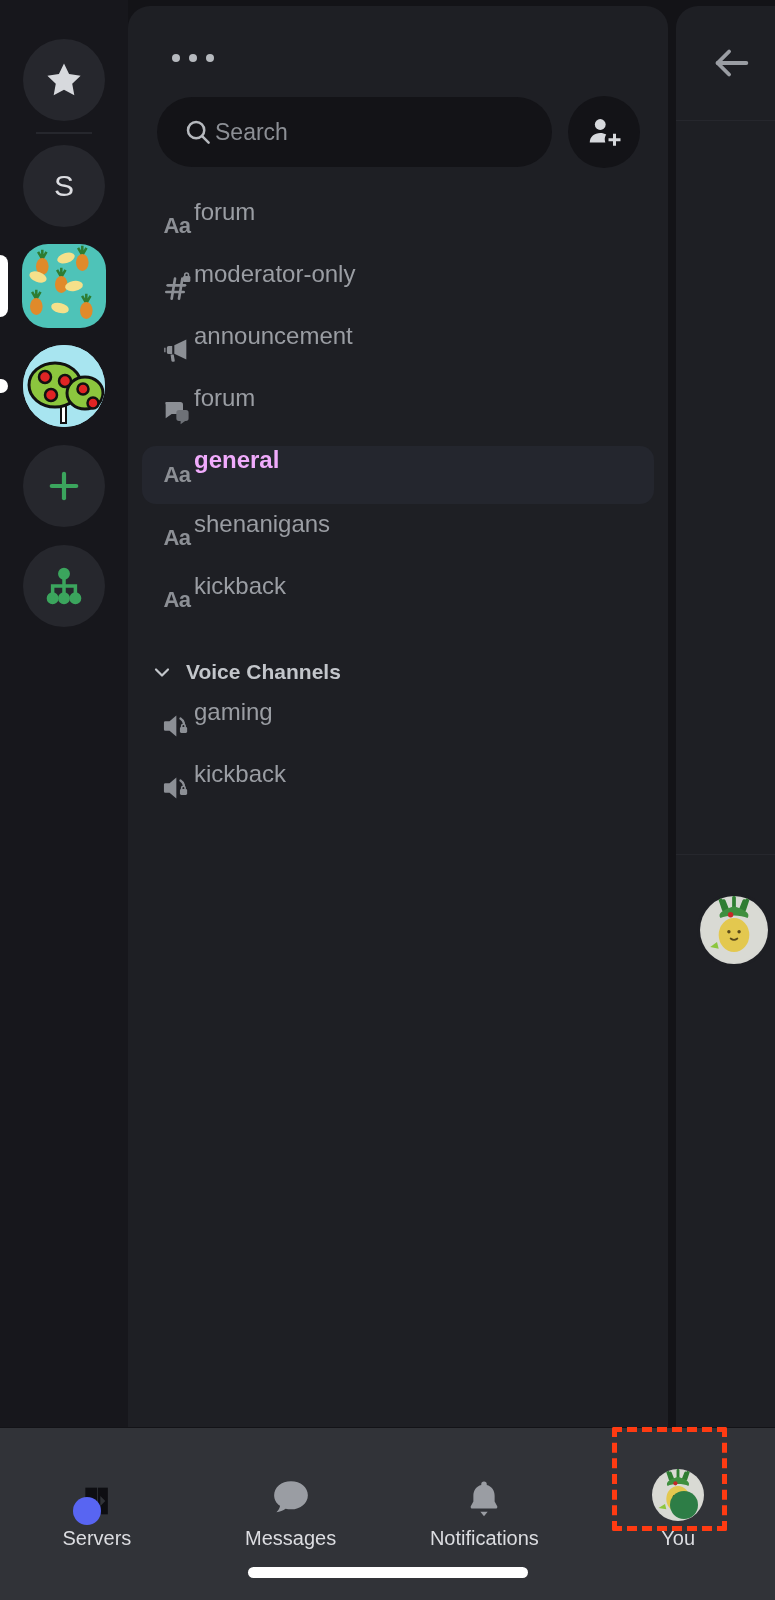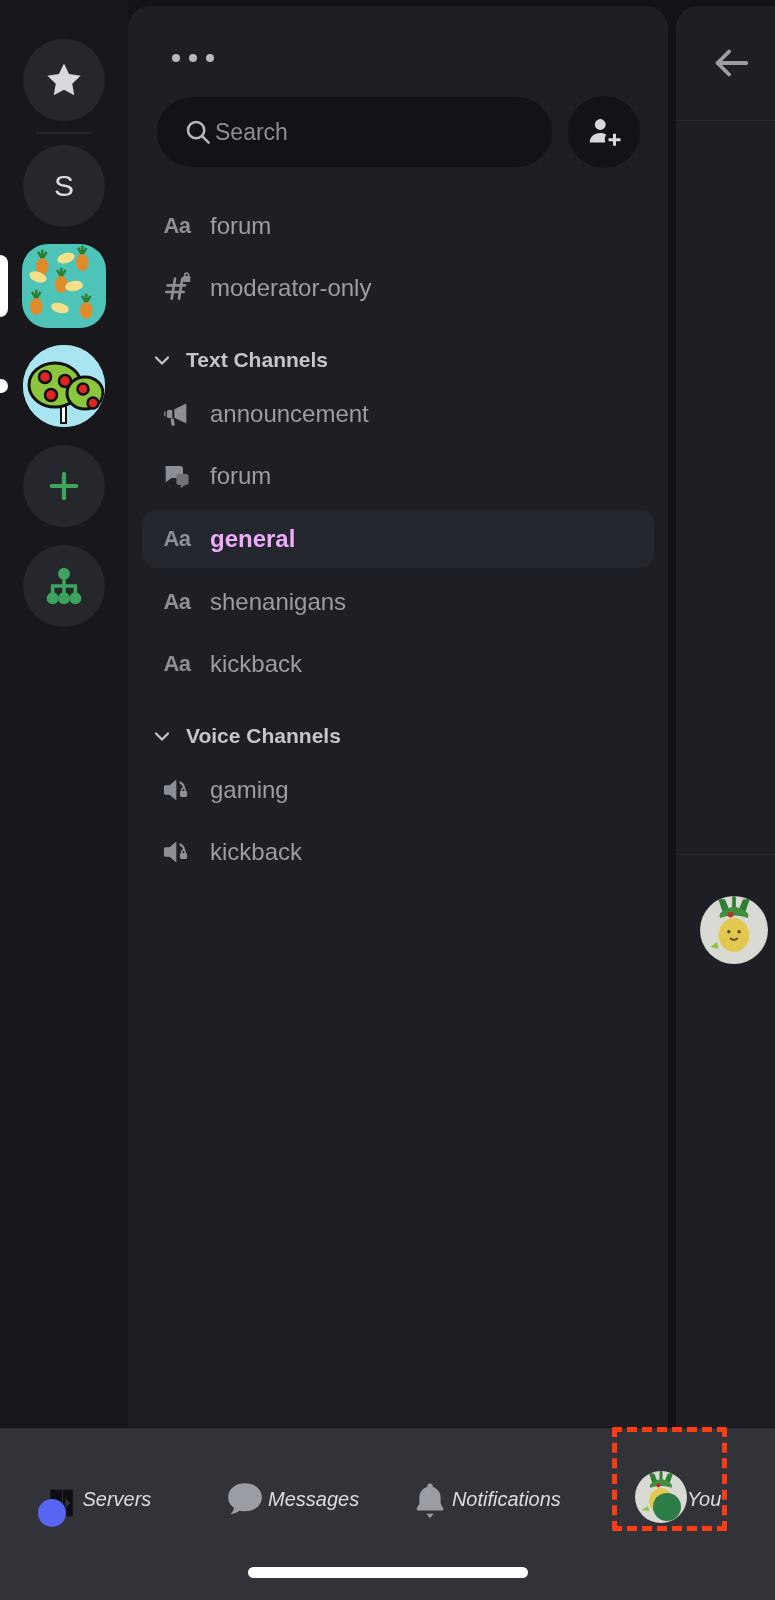--- a/index.html
+++ b/index.html
@@ -59,21 +59,21 @@
     display:flex; align-items:center; padding:0 26px; gap:2px;
   }
   .search-ph { color:#8c8f95; font-size:23px; }
   .invite-btn {
     width:72px; height:72px; border-radius:50%; background:#131317;
     display:flex; align-items:center; justify-content:center;
   }
 
   .chan-list { padding:10px 0 0 0; }
   .chan-row {
-    display:flex; align-items:center; gap:16px;
+    display:flex; 
     height:56px; margin:6px 14px; padding:0 18px; border-radius:14px;
   }
   .chan-row.tall { height:58px; }
   .chan-row.selected { background:#24262e; }
   .chan-icon { width:34px; display:flex; align-items:center; justify-content:center; flex:0 0 34px; }
   .aa { color:#8c8f95; font-size:22px; font-weight:600; letter-spacing:-0.5px; }
   .chan-name { color:#9a9da3; font-size:24px; }
   .chan-row.selected .chan-name { color:#f0abfc; font-weight:bold; }
 
   .group-head {
@@ -95,22 +95,22 @@
                  background:#d7d8d3; display:flex; align-items:center; justify-content:center;
                  box-shadow:0 0 0 3px #1e1f24; }
   .peek-sep { position:absolute; top:848px; left:0; width:99px; height:1px; background:#26272d; }
 
   
   .bottom-nav {
     position:absolute; left:0; bottom:0; width:775px; height:172px;
     background:#313338;
   }
   .nav-items { display:flex; height:122px; }
-  .nav-item { flex:1; display:flex; flex-direction:row; align-items:center;
-              justify-content:center; padding-top:14px; position:relative;font-style:italic; }
+  .nav-item { flex:1; display:flex; flex-direction:column; align-items:center;
+              justify-content:flex-end; padding-top:14px; position:relative; }
   .nav-icon { height:54px; display:flex; align-items:flex-end; justify-content:center;
               position:relative; }
   .nav-label { color:#dcdde1; font-size:20px; margin-top:6px; }
   .badge-dot { position:absolute; width:28px; height:28px; border-radius:50%;
                background:#5865f2; right:16px; bottom:-4px; }
   .status-dot { position:absolute; width:28px; height:28px; border-radius:50%;
                 background:#2d7d46; right:6px; bottom:2px; }
   .you-avatar { width:52px; height:52px; border-radius:50%; background:#d7d8d3;
                 overflow:hidden; display:flex; align-items:center; justify-content:center; }
   .highlight-box {
@@ -303,28 +303,20 @@
             <line x1="10.5" y1="5" x2="8" y2="20"></line>
             <line x1="16" y1="5" x2="13.5" y2="20"></line>
             <rect x="16.5" y="3" width="5.5" height="4.5" rx="1" fill="#8c8f95" stroke="none"></rect>
             <path d="M17.8 3.2v-1a1.4 1.4 0 012.8 0v1" stroke="#8c8f95" stroke-width="1.2"></path>
           </svg>
         </span>
         <span class="chan-name">moderator-only</span>
       </div>
 
 
-      <div class="group-head">
-        <span>
-          <svg width="24" height="24" viewBox="0 0 24 24" fill="none" stroke="#c3c6cb" stroke-width="2.2" stroke-linecap="round" stroke-linejoin="round">
-            <polyline points="6,9.5 12,15.5 18,9.5"></polyline>
-          </svg>
-        </span>
-        <span class="group-label">Text Channels</span>
-      </div>
 
       <div class="chan-row">
         <span class="chan-icon">
           <svg width="32" height="32" viewBox="0 0 24 24" fill="#8c8f95">
             <path d="M19 4.2v15l-9-4.3V8.5z"></path>
             <path d="M8.4 9h-2.6a1.4 1.4 0 00-1.4 1.4v3.2A1.4 1.4 0 005.8 15h2.6z"></path>
             <path d="M2.4 10.4h1v3.2h-1z"></path>
             <path d="M7.2 15.4h2.3l.8 4.2a1 1 0 01-1 1.2h-.5a1 1 0 01-1-.8z"></path>
           </svg>
         </span>

